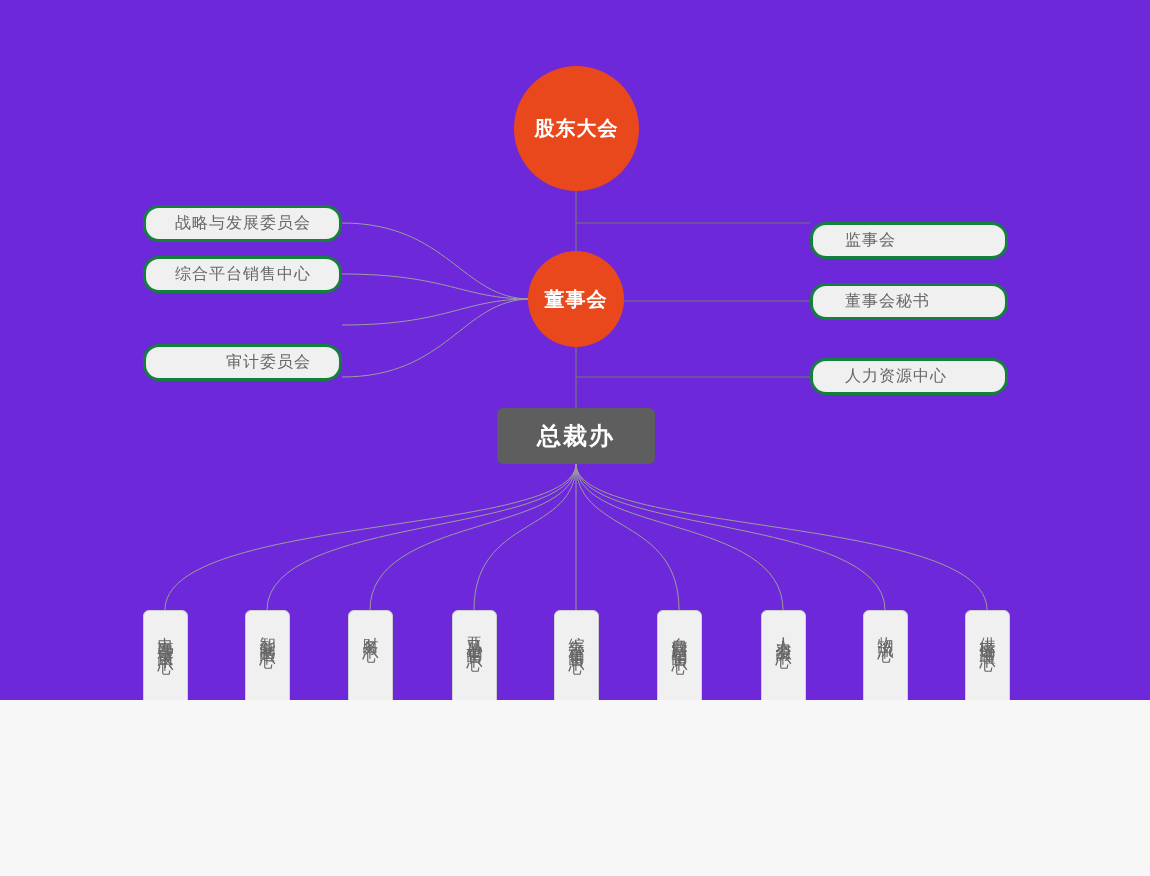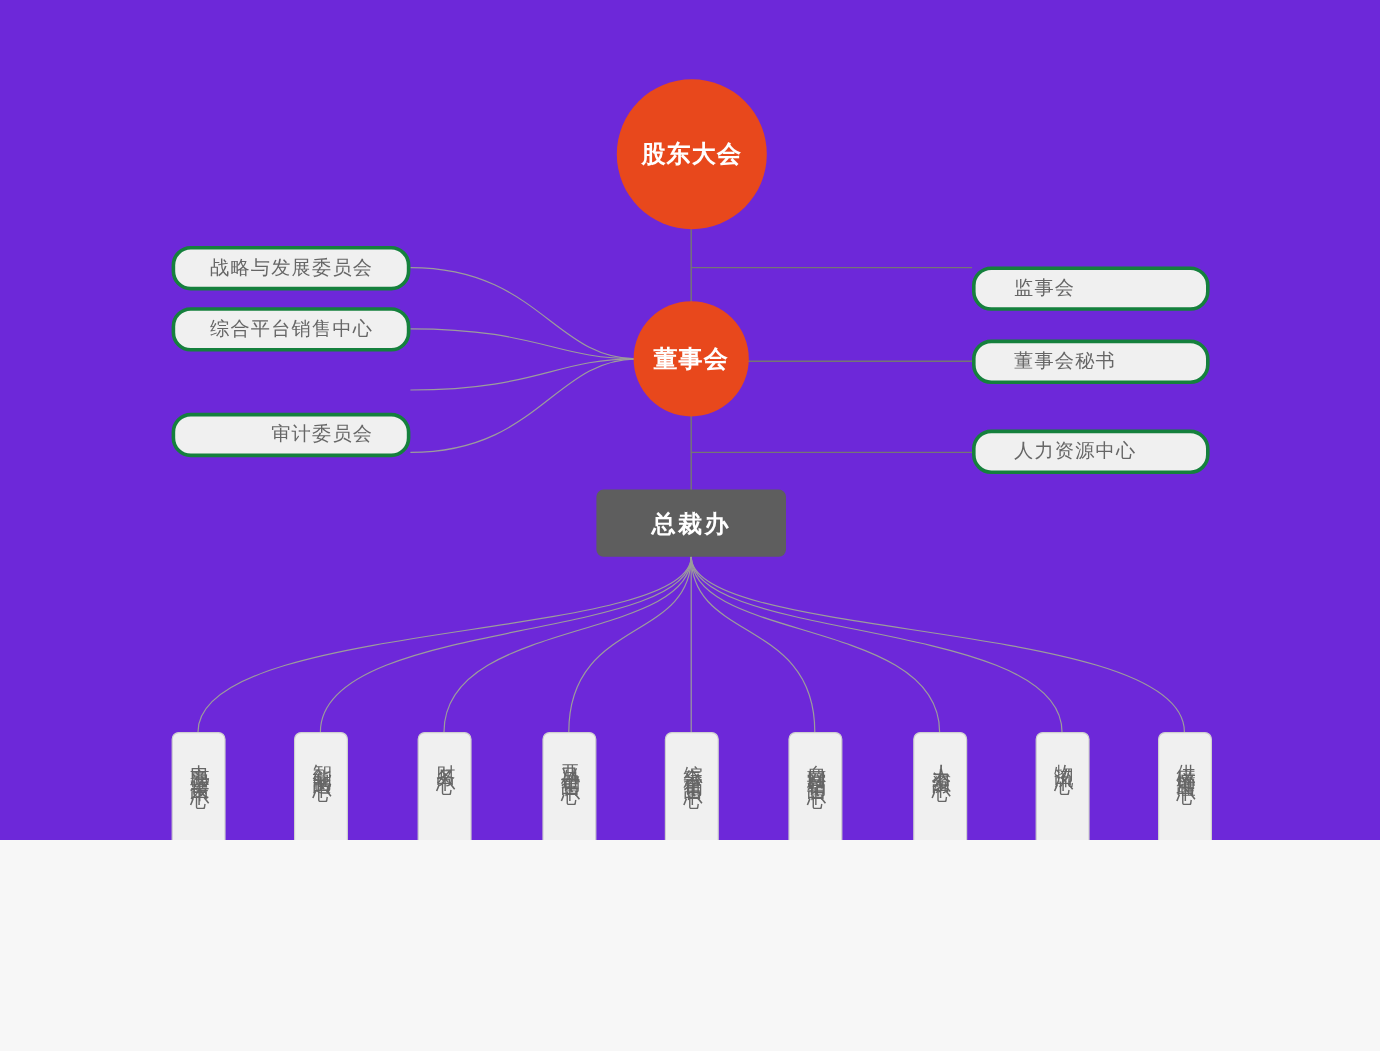--- a/index.html
+++ b/index.html
@@ -42,21 +42,21 @@
     border-radius:16px;
     display:flex;align-items:center;
     letter-spacing:1px;
   }
   .hbox.left-side{left:143px;justify-content:flex-end;padding-right:28px;}
   .hbox.right-side{left:810px;width:198px;justify-content:flex-start;padding-left:32px;}
   .president{
     left:497px;top:408px;width:158px;height:56px;
     background:#5e5e5e;
     border-radius:6px;
-    color:#fff;font-weight:bold;font-size:20px;
+    color:#fff;font-weight:bold;font-size:24px;
     display:flex;align-items:center;justify-content:center;
     letter-spacing:2px;
   }
   .vbox{
     top:610px;width:45px;height:170px;
     background:#f0f0f0;
     border:1px solid #cfcfcf;
     border-radius:6px;
     display:flex;justify-content:center;
     padding-top:13px;

